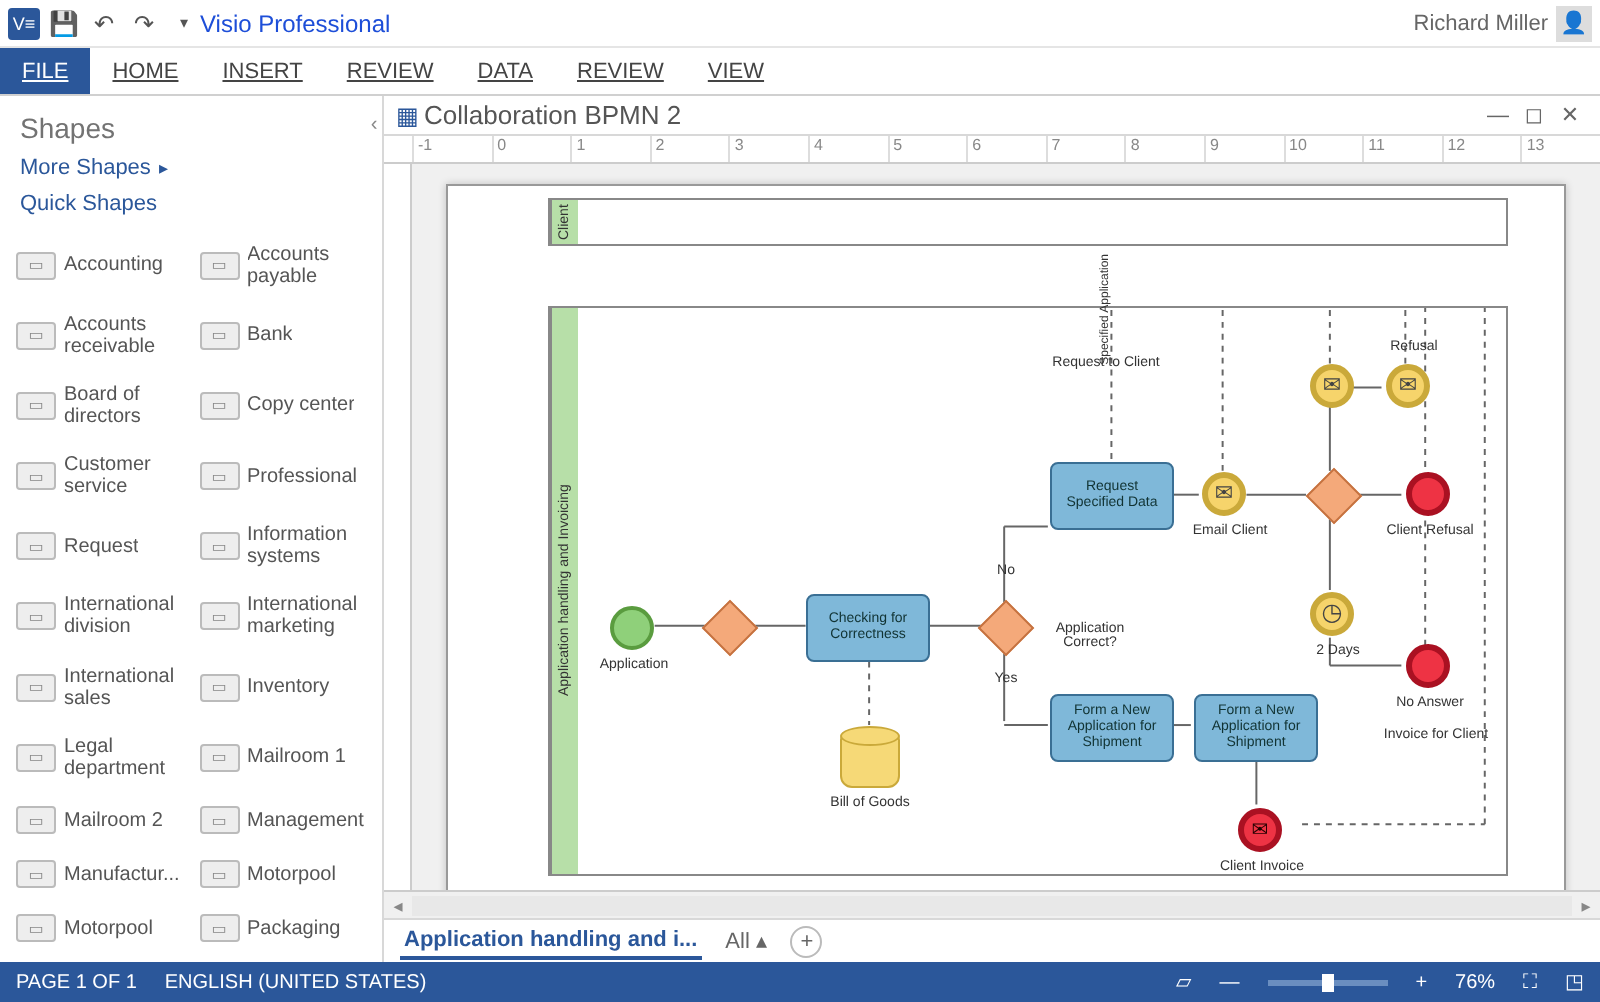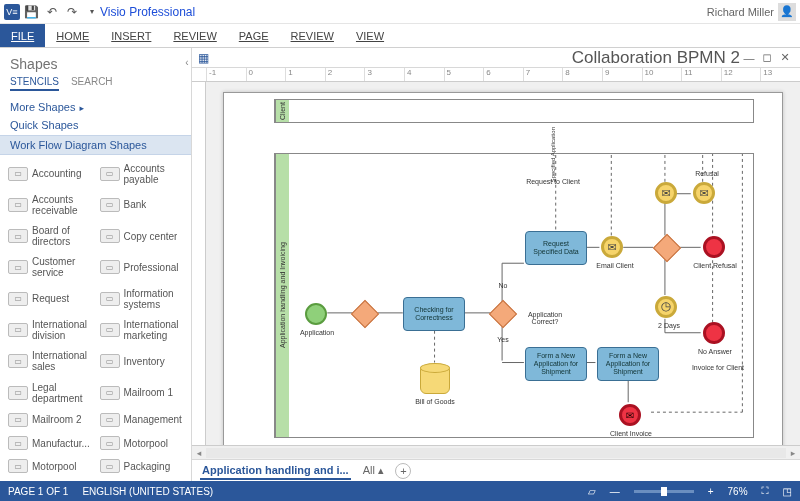--- a/index.html
+++ b/index.html
@@ -23,21 +23,21 @@
 .more .chev { font-size: 9px; margin-left: 4px; }
 .quick { padding: 2px 10px 4px; color: #2b579a; font-size: 11px; cursor: pointer; }
 .stencil-hdr { background: #dbe5f1; color: #2b579a; font-size: 11px; padding: 3px 10px; border-top: 1px solid #c5d4e8; border-bottom: 1px solid #c5d4e8; }
 .shapes-grid { flex: 1; overflow: auto; padding: 4px 6px; display: grid; grid-template-columns: 1fr 1fr; gap: 2px 4px; }
 .shape-item { display: flex; align-items: center; gap: 4px; padding: 2px 2px; font-size: 10px; color: #555; cursor: pointer; }
 .shape-item .ico { width: 20px; height: 14px; background: #eee; border: 1px solid #bbb; border-radius: 2px; flex-shrink: 0; display: flex; align-items: center; justify-content: center; font-size: 8px; color: #888; }
 .shape-item .lbl { line-height: 1.1; overflow: hidden; text-overflow: ellipsis; }
 .docarea { flex: 1; display: flex; flex-direction: column; background: #f5f5f5; }
 .docheader { height: 20px; background: #fff; border-bottom: 1px solid #d8d8d8; display: flex; align-items: center; padding: 0 6px; position: relative; }
 .docheader .ico { width: 14px; height: 14px; color: #2b579a; font-size: 12px; }
-.docheader .title { flex: 1; text-align: right; font-size: 17px; color: #555; }
+.docheader .title { flex: 1; text-align: left; font-size: 13px; color: #555; }
 .docheader .btn { width: 18px; height: 16px; display: flex; align-items: center; justify-content: center; color: #666; font-size: 11px; cursor: pointer; }
 .ruler-h { height: 14px; background: #fff; border-bottom: 1px solid #ccc; display: flex; font-size: 8px; color: #888; padding-left: 14px; }
 .ruler-h span { flex: 1; border-left: 1px solid #ddd; padding-left: 2px; }
 .canvas-wrap { flex: 1; display: flex; overflow: hidden; }
 .ruler-v { width: 14px; background: #fff; border-right: 1px solid #ccc; }
 .canvas { flex: 1; background: #f0f0f0; overflow: auto; padding: 10px; position: relative; }
 .page { background: #fff; width: 560px; height: 360px; box-shadow: 0 0 4px rgba(0,0,0,0.2); margin: 0 auto; position: relative; border: 1px solid #999; }
 .pool { position: absolute; border: 1px solid #888; background: #fff; }
 .pool.client { left: 50px; top: 6px; width: 480px; height: 24px; }
 .pool.app { left: 50px; top: 60px; width: 480px; height: 285px; }
@@ -85,36 +85,31 @@
   <div class="title">Visio Professional</div>
   <div class="user">Richard Miller</div>
   <div class="avatar">👤</div>
 </div>
 
 <div class="ribbon">
   <div class="tab file">FILE</div>
   <div class="tab">HOME</div>
   <div class="tab">INSERT</div>
   <div class="tab">REVIEW</div>
-  <div class="tab">PAGE</div>
+  <div class="tab">DATA</div>
   <div class="tab">REVIEW</div>
   <div class="tab">VIEW</div>
 </div>
 
 <div class="content">
   <div class="shapespane" style="position:relative;">
     <div class="collapse-handle">‹</div>
     <h2>Shapes</h2>
-    <div class="subtabs">
-      <span class="active">STENCILS</span>
-      <span>SEARCH</span>
-    </div>
     <div class="more"><span>More Shapes</span><span class="chev">▸</span></div>
     <div class="quick">Quick Shapes</div>
-    <div class="stencil-hdr">Work Flow Diagram Shapes</div>
     <div class="shapes-grid" id="shapes-grid">
         <div class="shape-item">
           <span class="ico">▭</span>
           <span class="lbl">Accounting</span>
         </div>
         <div class="shape-item">
           <span class="ico">▭</span>
           <span class="lbl">Accounts payable</span>
         </div>
         <div class="shape-item">

